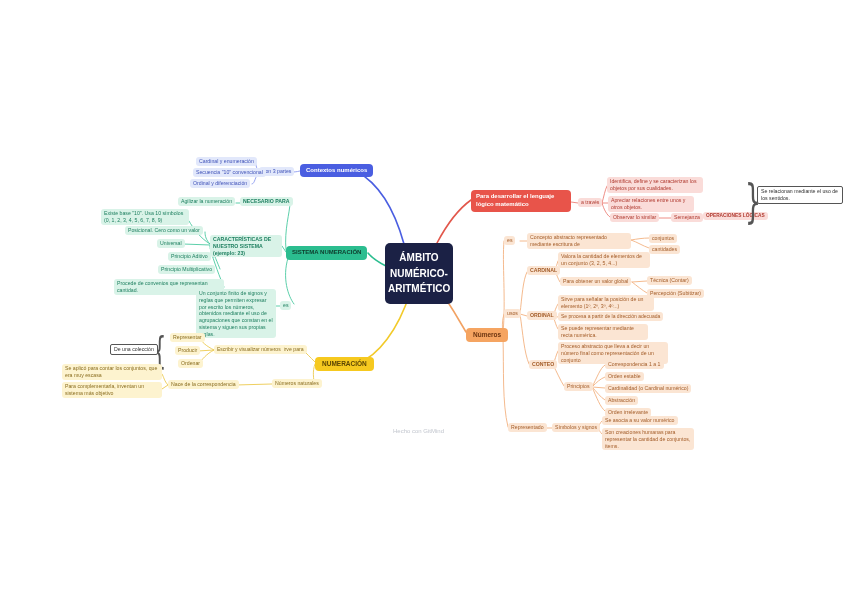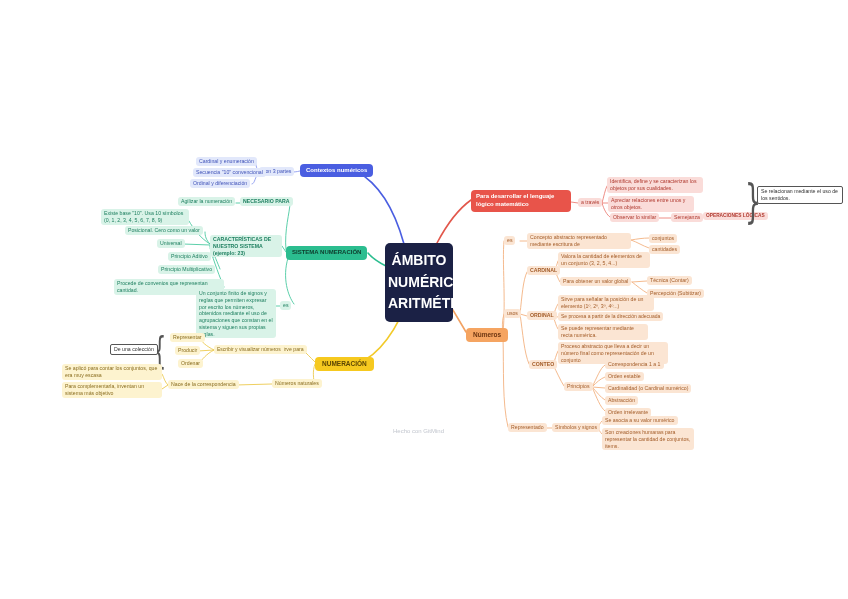--- a/index.html
+++ b/index.html
@@ -1,21 +1,21 @@
 <!DOCTYPE html>
 <html><head>
 <meta charset="utf-8">
 <style>
   html,body{margin:0;padding:0;}
   body{width:848px;height:599px;background:#ffffff;font-family:"Liberation Sans",sans-serif;}
   #canvas{position:relative;width:848px;height:599px;overflow:hidden;background:#fff;}
   svg.wires{position:absolute;left:0;top:0;width:848px;height:599px;pointer-events:none;}
   .nd{position:absolute;box-sizing:border-box;border-radius:3px;padding:1px 3px;font-size:5.2px;line-height:1.3;white-space:nowrap;}
   .wrap{white-space:normal;}
-  .center-node{position:absolute;background:#1b2145;color:#fff;font-weight:bold;font-size:14px;line-height:1.55;text-align:center;border-radius:5px;padding:7px 3px;width:68px;box-sizing:border-box;}
+  .center-node{position:absolute;background:#1b2145;color:#fff;font-weight:bold;font-size:10px;line-height:1.55;text-align:center;border-radius:5px;padding:7px 3px;width:68px;box-sizing:border-box;}
   .c-blue-main{background:#4a5ee1;color:#fff;font-weight:bold;font-size:6px;border-radius:4px;padding:2.5px 6px;}
   .c-blue{background:#e2e8fb;color:#4053b8;}
   .c-teal-main{background:#2bbd8f;color:#0e3b2c;font-weight:bold;font-size:6px;border-radius:4px;padding:3px 6px;}
   .c-teal{background:#d9f3e8;color:#1d7f5f;}
   .c-yellow-main{background:#f6c91f;color:#5b4503;font-weight:bold;font-size:6.5px;border-radius:4px;padding:3px 7px;}
   .c-yellow{background:#fdf3cf;color:#8a6d1f;}
   .c-red-main{background:#e8544a;color:#fff;font-weight:bold;font-size:6px;border-radius:4px;padding:3px 5px;width:100px;}
   .c-red{background:#fadcd9;color:#b03a30;}
   .c-orange-main{background:#f5a461;color:#6b3410;font-weight:bold;font-size:6.5px;border-radius:4px;padding:3px 7px;}
   .c-orange{background:#fbe5d3;color:#a35c28;}

